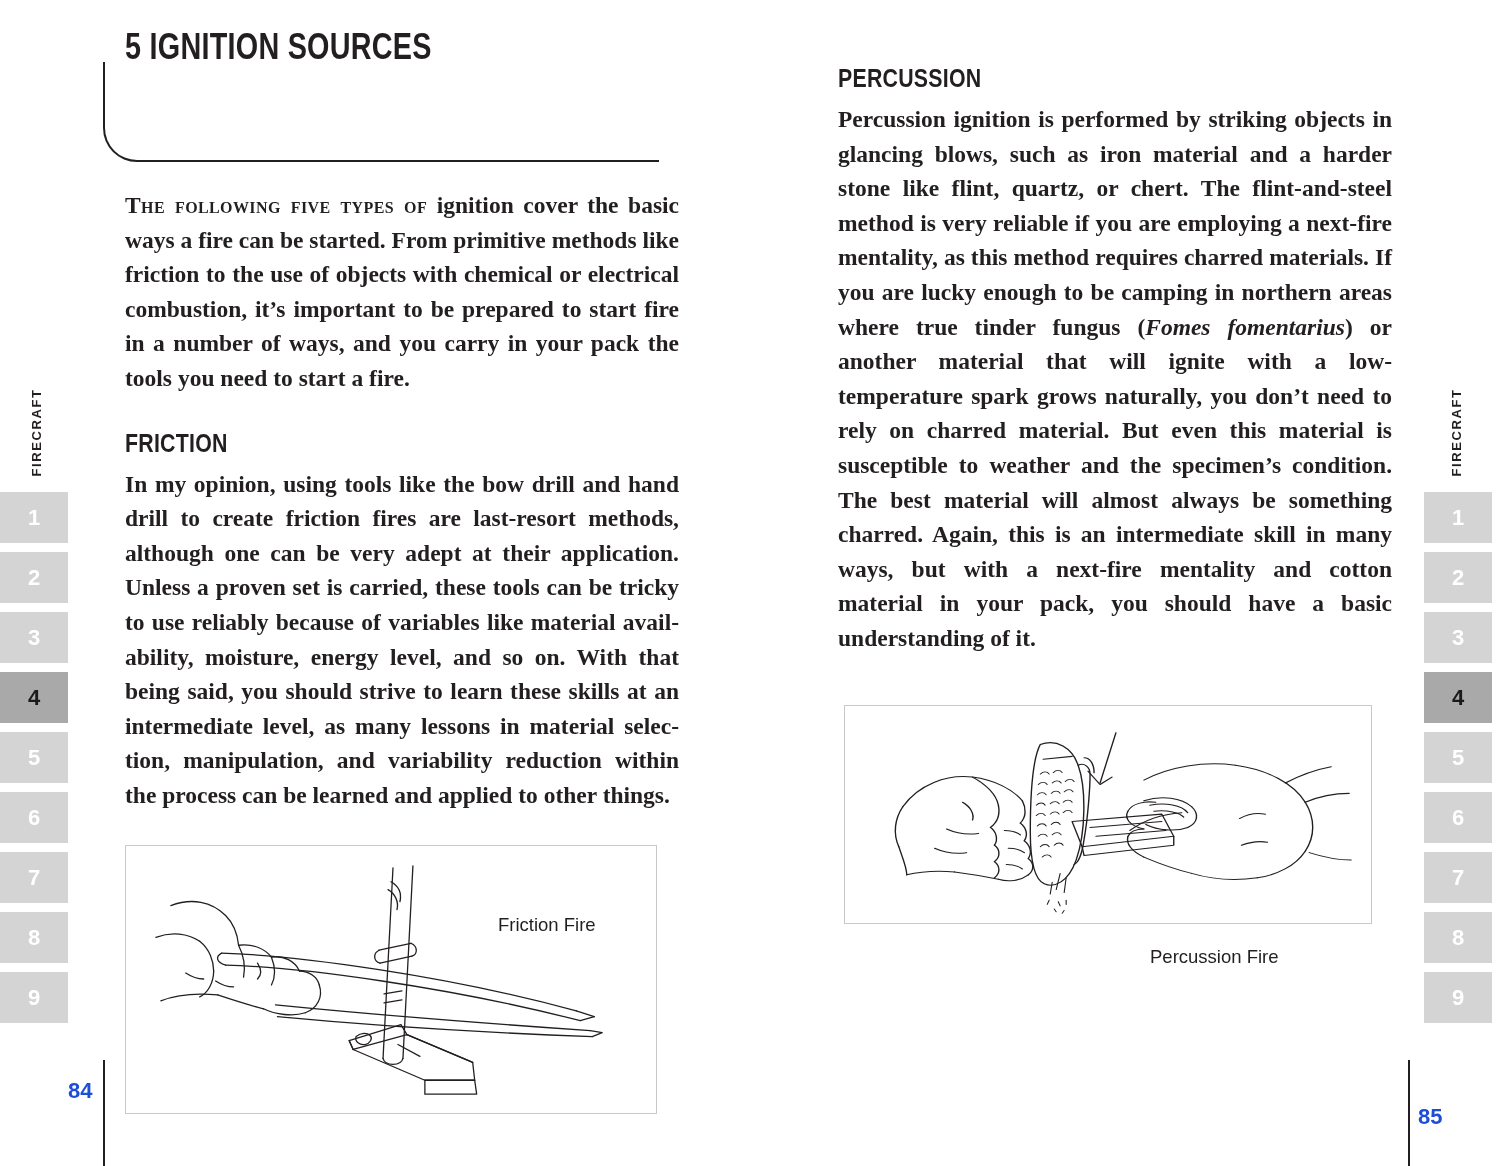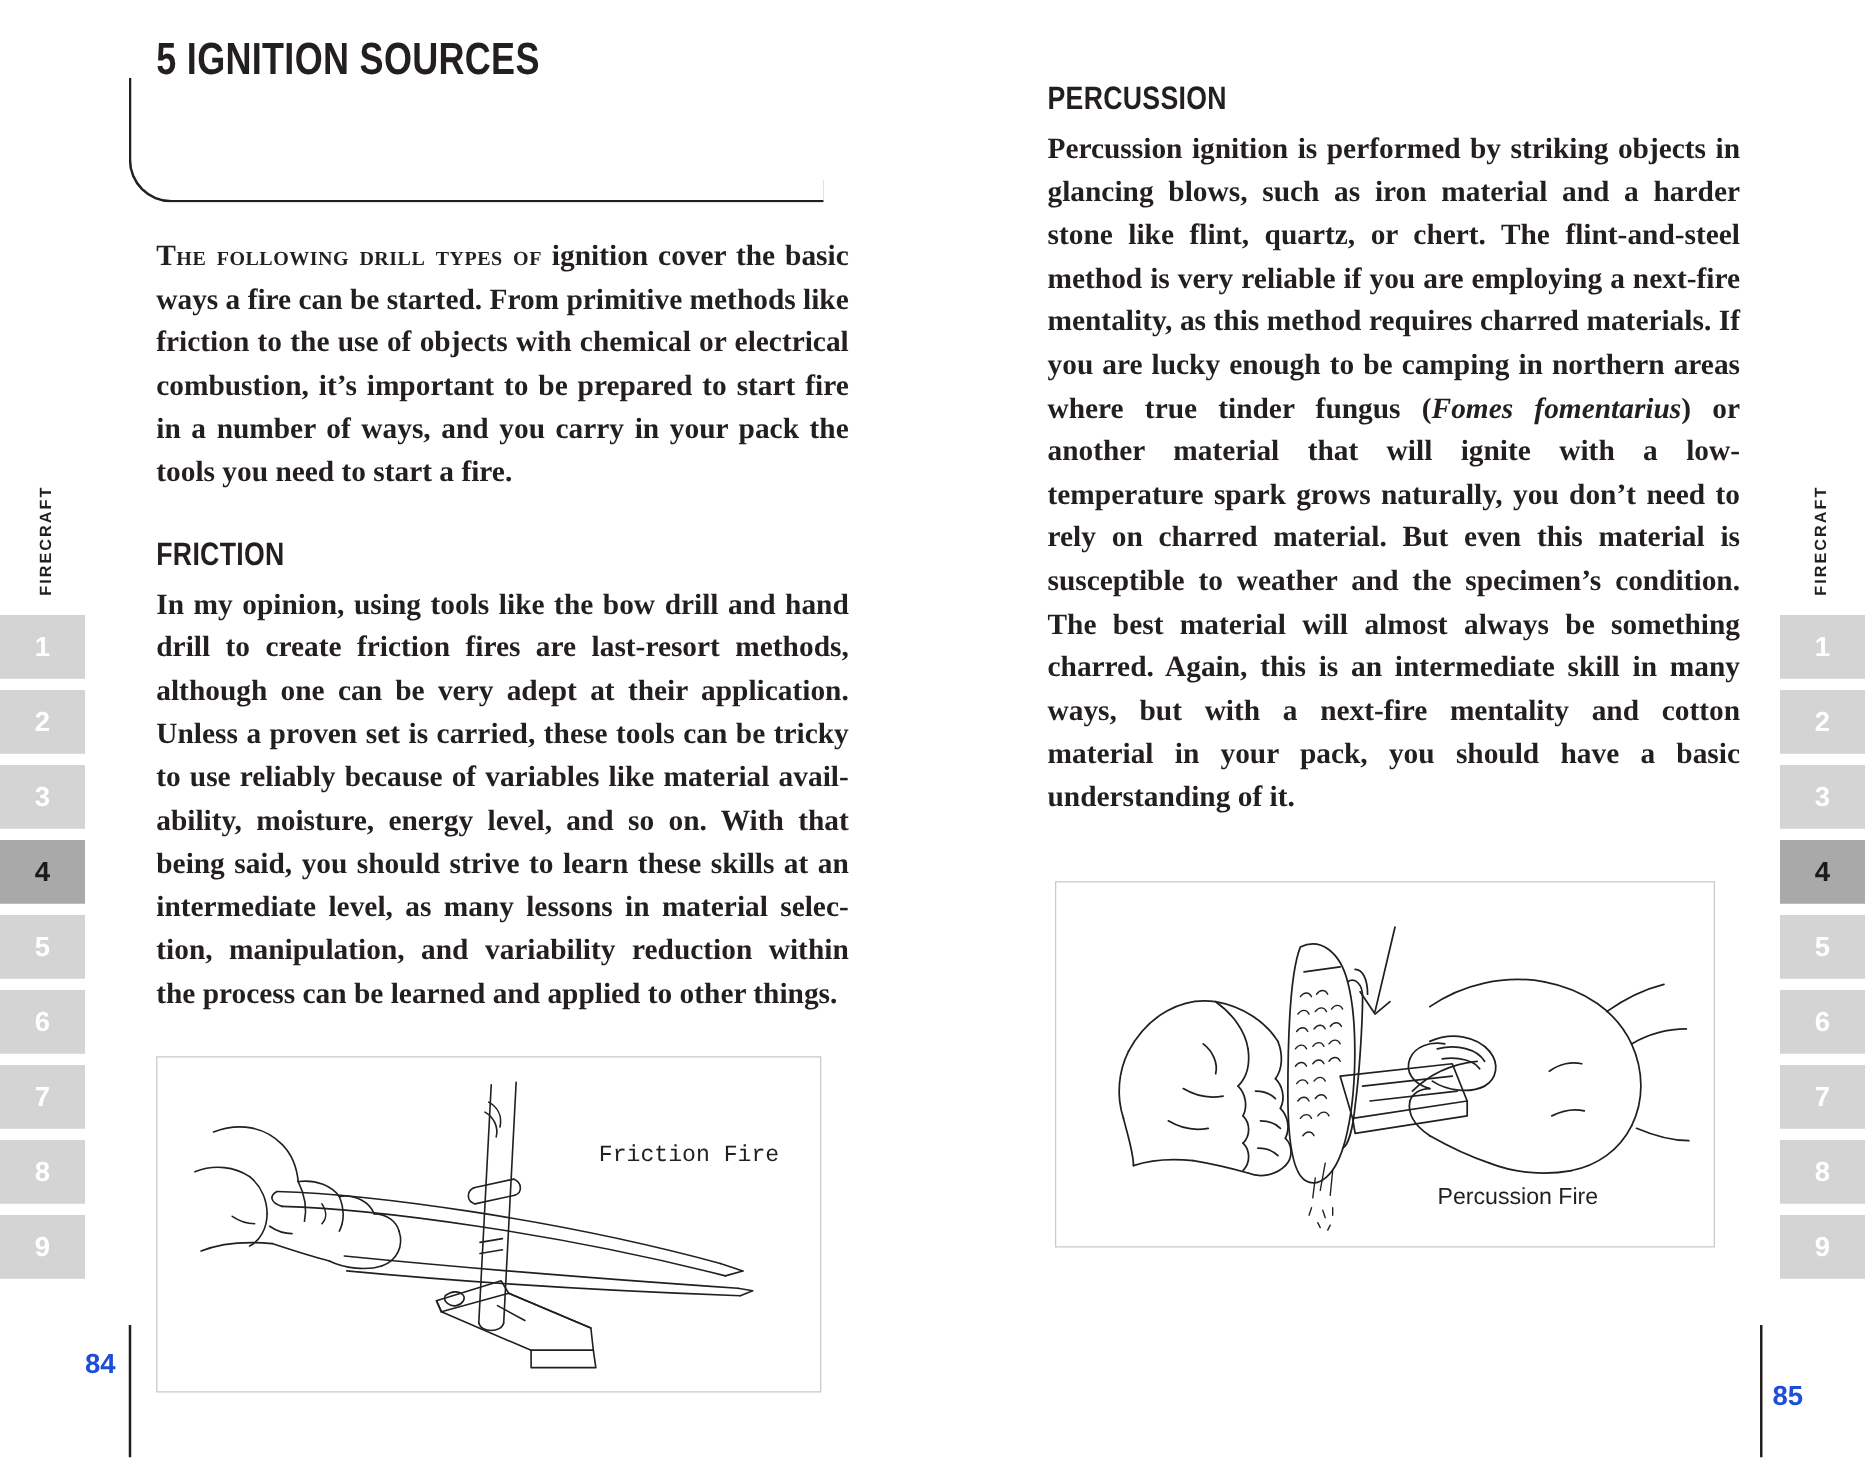--- a/index.html
+++ b/index.html
@@ -155,31 +155,31 @@
   h2.section.first { margin-top: 0; }
 
   
   .figure {
     position: absolute;
     border: 1px solid #c9c9c9;
     background: #ffffff;
     box-sizing: border-box;
   }
   .figure.friction   { left: 22px;  top: 845px; width: 532px; height: 269px; }
-  .figure.percussion { left: 24px;  top: 705px; width: 528px; height: 293px; }
+  .figure.percussion { left: 24px;  top: 705px; width: 528px; height: 219px; }
 
   .fig-caption {
     position: absolute;
     font-family: "Liberation Sans", sans-serif;
     font-size: 18.5px;
     font-weight: normal;
     color: #231f20;
     white-space: nowrap;
   }
-  .figure.friction .fig-caption   { left: 353px; top: 68px; font-family: Liberation Mono, monospace; }
+  .figure.friction .fig-caption   { left: 372px; top: 68px; }
   .figure.percussion .fig-caption { left: 305px; top: 240px; }
 
   .fig-art {
     position: absolute;
     left: 0; top: 0;
     width: 100%; height: 100%;
   }
   .fig-art svg { width: 100%; height: 100%; display: block; }
 
   
@@ -243,21 +243,21 @@
         </div>
     </div>
   </div>
 
   <div class="page left">
 
     <div class="chapter-box"></div>
     <div class="chapter-title">5 IGNITION SOURCES</div>
 
     <div class="col left-col">
-      <p class="body"><span class="smallcaps">The following drill types of</span><span> ignition cover the basic ways a fire can be started. From primitive methods like friction to the use of objects with chemical or electrical combustion, it’s important to be prepared to start fire in a number of ways, and you carry in your pack the tools you need to start a fire.</span></p>
+      <p class="body"><span class="smallcaps">The following five types of</span><span> ignition cover the basic ways a fire can be started. From primitive methods like friction to the use of objects with chemical or electrical combustion, it’s important to be prepared to start fire in a number of ways, and you carry in your pack the tools you need to start a fire.</span></p>
 
       <h2 class="section">FRICTION</h2>
 
       <p class="body">In my opinion, using tools like the bow drill and hand drill to create friction fires are last-resort methods, although one can be very adept at their application. Unless a proven set is carried, these tools can be tricky to use reliably because of variables like material avail­ability, moisture, energy level, and so on. With that being said, you should strive to learn these skills at an intermediate level, as many lessons in material selec­tion, manipulation, and variability reduction within the process can be learned and applied to other things.</p>
     </div>
 
     <div class="figure friction">
       <div class="fig-art">
         <svg viewBox="0 0 532 269" preserveAspectRatio="none" xmlns="http://www.w3.org/2000/svg">
           <g fill="none" stroke="#231f20" stroke-width="1.3" stroke-linecap="round" stroke-linejoin="round">

